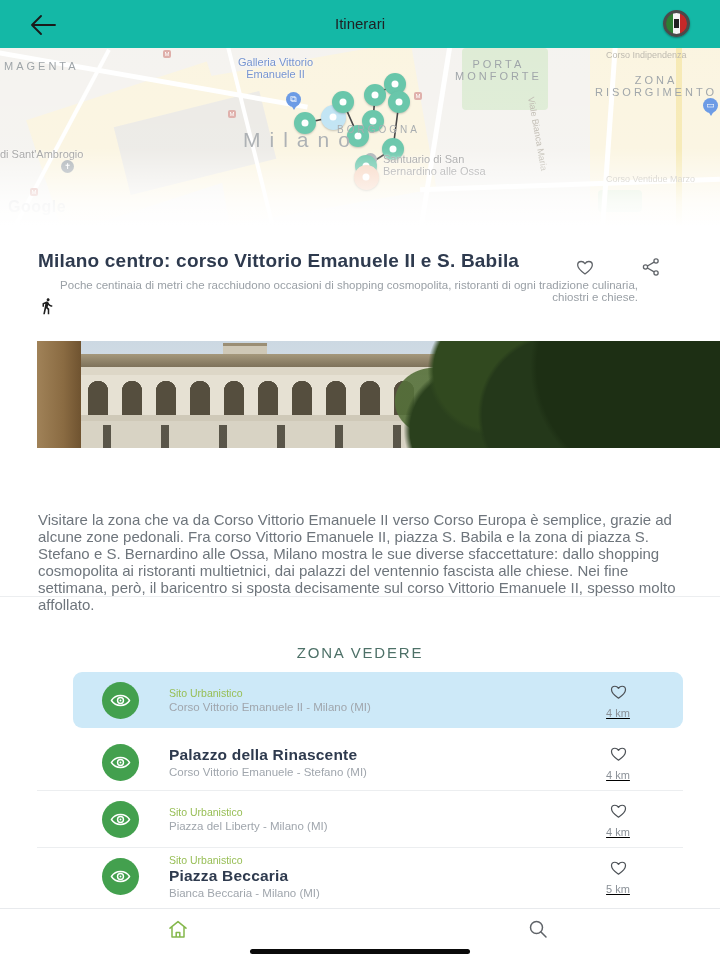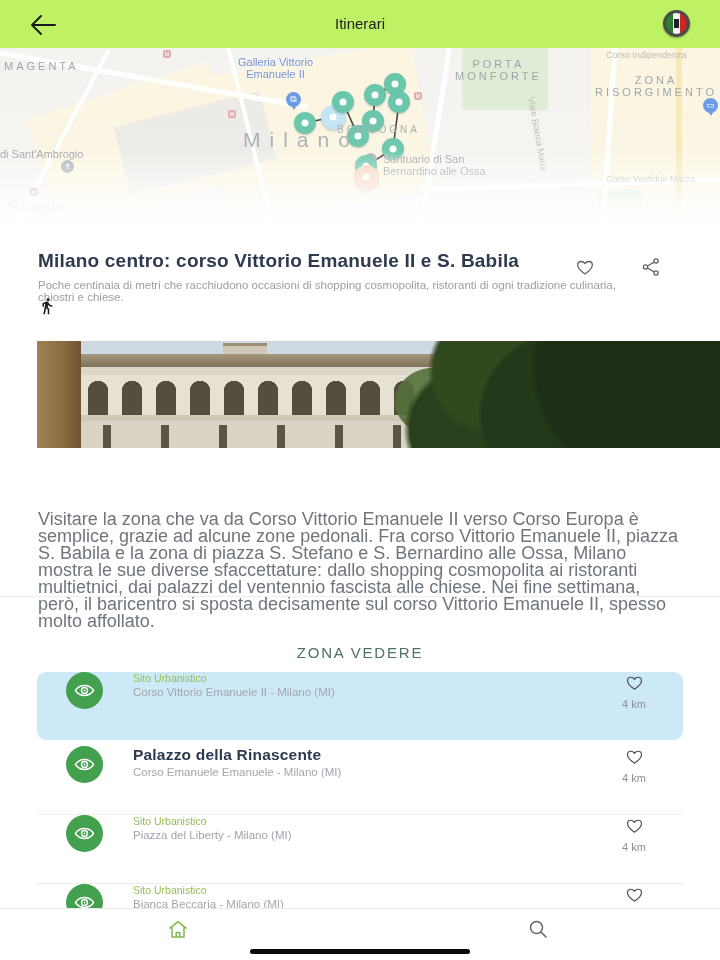--- a/index.html
+++ b/index.html
@@ -1,20 +1,20 @@
 <!DOCTYPE html>
 <html style="--accent-green: #43a04e; --category-green: #97be55; --marker-teal: #4abb99; --marker-blue: #b5dff2; --marker-salmon: #f6cdb4; --highlight-blue: #cde9f8; --section-title: #4e7168; --nav-green: #85b84c;"><head>
 <meta charset="utf-8">
 <style>
   html,body{margin:0;padding:0;background:#fff;}
   .app{position:relative;width:720px;height:960px;overflow:hidden;background:#fff;
        font-family:"Liberation Sans",sans-serif;-webkit-font-smoothing:antialiased;}
 
   
-  .header{position:absolute;left:0;top:0;width:720px;height:48px;background:#bef264;z-index:30;}
+  .header{position:absolute;left:0;top:0;width:720px;height:48px;background:#14b8a6;z-index:30;}
   .back-btn{position:absolute;left:28px;top:12px;width:32px;height:26px;cursor:pointer;}
   .hdr-title{position:absolute;left:0;top:15px;width:100%;text-align:center;
              font-size:15px;color:#202124;}
   .logo{position:absolute;right:30px;top:10px;width:27px;height:27px;border-radius:50%;
         border:3px solid #4a4a4a;box-sizing:border-box;overflow:hidden;
         background:linear-gradient(90deg,#2e7d32 0 34%,#f4f4f4 34% 66%,#c62828 66%);
         box-shadow:0 1px 2px rgba(0,0,0,.35);}
   .logo i{position:absolute;left:8px;top:6px;width:5px;height:9px;background:#222;display:block;}
 
   
@@ -50,21 +50,21 @@
   .map-fade{position:absolute;left:0;top:0;width:100%;height:100%;pointer-events:none;
             background:linear-gradient(180deg,rgba(255,255,255,.15) 0%,rgba(255,255,255,.2) 55%,
                        rgba(255,255,255,.85) 85%,#fff 98%);}
 
   
   .it-title{position:absolute;left:38px;top:250px;width:520px;font-size:19px;font-weight:bold;
             color:#2e3a4e;letter-spacing:.2px;}
   .icon-btn{position:absolute;top:256px;width:24px;height:24px;cursor:pointer;color:#5f6368;}
   .heart-top{right:122px;}
   .share-top{right:56px;}
-  .it-sub{position:absolute;left:38px;top:279px;width:600px;font-size:11.5px;color:#9aa0a6;}
+  .it-sub{position:absolute;left:38px;top:279px;width:600px;font-size:11.5px;color:#9aa0a6;text-align:right;}
   .walk{position:absolute;left:38px;top:296px;width:20px;height:20px;color:#1f1f1f;}
 
   
   .photo{position:absolute;left:37px;top:341px;width:683px;height:107px;overflow:hidden;
          background:linear-gradient(#ccd8e2,#e4ebf0);}
   .photo>div{position:absolute;}
   .ph-lantern{left:186px;top:2px;width:44px;height:14px;background:#cfc8b6;border-top:3px solid #9b8e74;}
   .ph-roof{left:44px;top:13px;right:0;height:13px;background:linear-gradient(#a5987c,#7e725a);}
   .ph-cornice{left:44px;top:26px;right:0;height:8px;background:#ddd7c7;}
   .ph-arcade{left:44px;top:34px;right:0;height:40px;background-color:#e6e1d3;
@@ -83,39 +83,39 @@
   .ph-tree{right:-50px;top:-16px;width:420px;height:150px;
     background-image:
       radial-gradient(circle at 72% 28%,#1d2f14 0 36%,rgba(0,0,0,0) 38%),
       radial-gradient(circle at 50% 60%,#24381a 0 34%,rgba(0,0,0,0) 36%),
       radial-gradient(circle at 90% 55%,#16240f 0 46%,rgba(0,0,0,0) 48%),
       radial-gradient(circle at 34% 30%,#31491f 0 20%,rgba(0,0,0,0) 22%),
       radial-gradient(circle at 66% 88%,#1b2c12 0 38%,rgba(0,0,0,0) 40%),
       radial-gradient(circle at 28% 70%,#2a401d 0 18%,rgba(0,0,0,0) 20%);}
 
   
-  .desc{position:absolute;left:38px;top:511px;width:645px;font-size:18px;line-height:17px;
+  .desc{position:absolute;left:38px;top:511px;width:645px;font-size:15px;line-height:17px;
         color:#6e757c;}
   .hr{position:absolute;left:0;top:596px;width:720px;height:1px;background:#eceef0;}
 
   
   .section-title{position:absolute;left:0;top:644px;width:100%;text-align:center;font-size:15px;
                  color:var(--section-title,#4e7168);letter-spacing:1.8px;}
   .places{position:absolute;left:37px;top:672px;width:646px;}
-  .place-row{position:relative;height:68px;display:flex;cursor:pointer;}
+  .place-row{position:relative;height:56px;display:flex;align-items:center;cursor:pointer;margin-left:36px;}
   .place-row.hl{background:var(--highlight-blue,#cde9f8);border-radius:9px;margin-bottom:6px;}
   .divider{height:1px;background:#eceef0;}
   .place-icon{flex:0 0 auto;width:37px;height:37px;border-radius:50%;margin:0 30px 0 29px;
               background:var(--accent-green,#43a04e);display:flex;align-items:center;justify-content:center;}
   .place-info{flex:1 1 auto;min-width:0;}
   .place-cat{font-size:10.5px;color:var(--category-green,#97be55);margin-bottom:1px;}
   .place-name{font-size:15.5px;font-weight:bold;color:#2e3a4e;letter-spacing:.2px;}
   .place-star{font-size:15px;color:#2a6e4f;margin-left:6px;}
   .place-addr{font-size:11.5px;color:#a0a6ad;margin-top:2px;}
-  .place-side{flex:0 0 auto;width:70px;text-align:center;padding-right:14px;}
+  .place-side{flex:0 0 auto;width:70px;text-align:center;padding-right:30px;text-decoration:underline;}
   .row-heart{display:block;height:22px;color:#4d5257;cursor:pointer;}
   .place-dist{display:block;font-size:11px;color:#8a9097;margin-top:4px;}
 
   
   .bottom-nav{position:absolute;left:0;top:908px;width:720px;height:40px;background:#fff;
               border-top:1px solid #e8eaed;}
   .nav-home{position:absolute;left:166px;top:8px;width:24px;height:24px;cursor:pointer;
             color:var(--nav-green,#85b84c);}
   .nav-search{position:absolute;left:526px;top:8px;width:24px;height:24px;cursor:pointer;color:#5f6368;}
   .home-indicator{position:absolute;left:250px;top:949px;width:220px;height:5px;border-radius:3px;
@@ -290,21 +290,21 @@
           <path d="M2.5 12S6 6.8 12 6.8 21.5 12 21.5 12 18 17.2 12 17.2 2.5 12 2.5 12z" fill="none" stroke="#fff" stroke-width="1.5" stroke-linejoin="round"></path>
           <circle cx="12" cy="12" r="3.1" fill="none" stroke="#fff" stroke-width="1.5"></circle>
           <circle cx="12" cy="12" r="1" fill="#fff"></circle>
         </svg>
       </div>
       <div class="place-info">
         <div>
           <span class="place-name">Palazzo della Rinascente</span>
           
         </div>
-        <div class="place-addr">Corso Emanuele Emanuele - Milano (MI)</div>
+        <div class="place-addr">Corso Vittorio Emanuele - Stefano (MI)</div>
       </div>
       <div class="place-side">
         <span class="row-heart">
           <svg width="21" height="21" viewBox="0 0 24 24" style="margin:0 auto;">
             <path d="M12 19.6C7.2 16.3 4 13.2 4 9.9 4 7.7 5.7 6 7.9 6c1.6 0 3.1.9 4.1 2.4C13 6.9 14.5 6 16.1 6 18.3 6 20 7.7 20 9.9c0 3.3-3.2 6.4-8 9.7z" fill="none" stroke="#4d5257" stroke-width="1.4" stroke-linejoin="round"></path>
           </svg>
         </span>
         <span class="place-dist">4 km</span>
       </div>
     </div>
@@ -334,20 +334,24 @@
       <div class="place-row">
       <div class="place-icon">
         <svg width="23" height="23" viewBox="0 0 24 24">
           <path d="M2.5 12S6 6.8 12 6.8 21.5 12 21.5 12 18 17.2 12 17.2 2.5 12 2.5 12z" fill="none" stroke="#fff" stroke-width="1.5" stroke-linejoin="round"></path>
           <circle cx="12" cy="12" r="3.1" fill="none" stroke="#fff" stroke-width="1.5"></circle>
           <circle cx="12" cy="12" r="1" fill="#fff"></circle>
         </svg>
       </div>
       <div class="place-info">
         <div class="place-cat">Sito Urbanistico</div>
+        <div>
+          <span class="place-name">Piazza Beccaria</span>
+          
+        </div>
         <div class="place-addr">Bianca Beccaria - Milano (MI)</div>
       </div>
       <div class="place-side">
         <span class="row-heart">
           <svg width="21" height="21" viewBox="0 0 24 24" style="margin:0 auto;">
             <path d="M12 19.6C7.2 16.3 4 13.2 4 9.9 4 7.7 5.7 6 7.9 6c1.6 0 3.1.9 4.1 2.4C13 6.9 14.5 6 16.1 6 18.3 6 20 7.7 20 9.9c0 3.3-3.2 6.4-8 9.7z" fill="none" stroke="#4d5257" stroke-width="1.4" stroke-linejoin="round"></path>
           </svg>
         </span>
         <span class="place-dist">5 km</span>
       </div>

